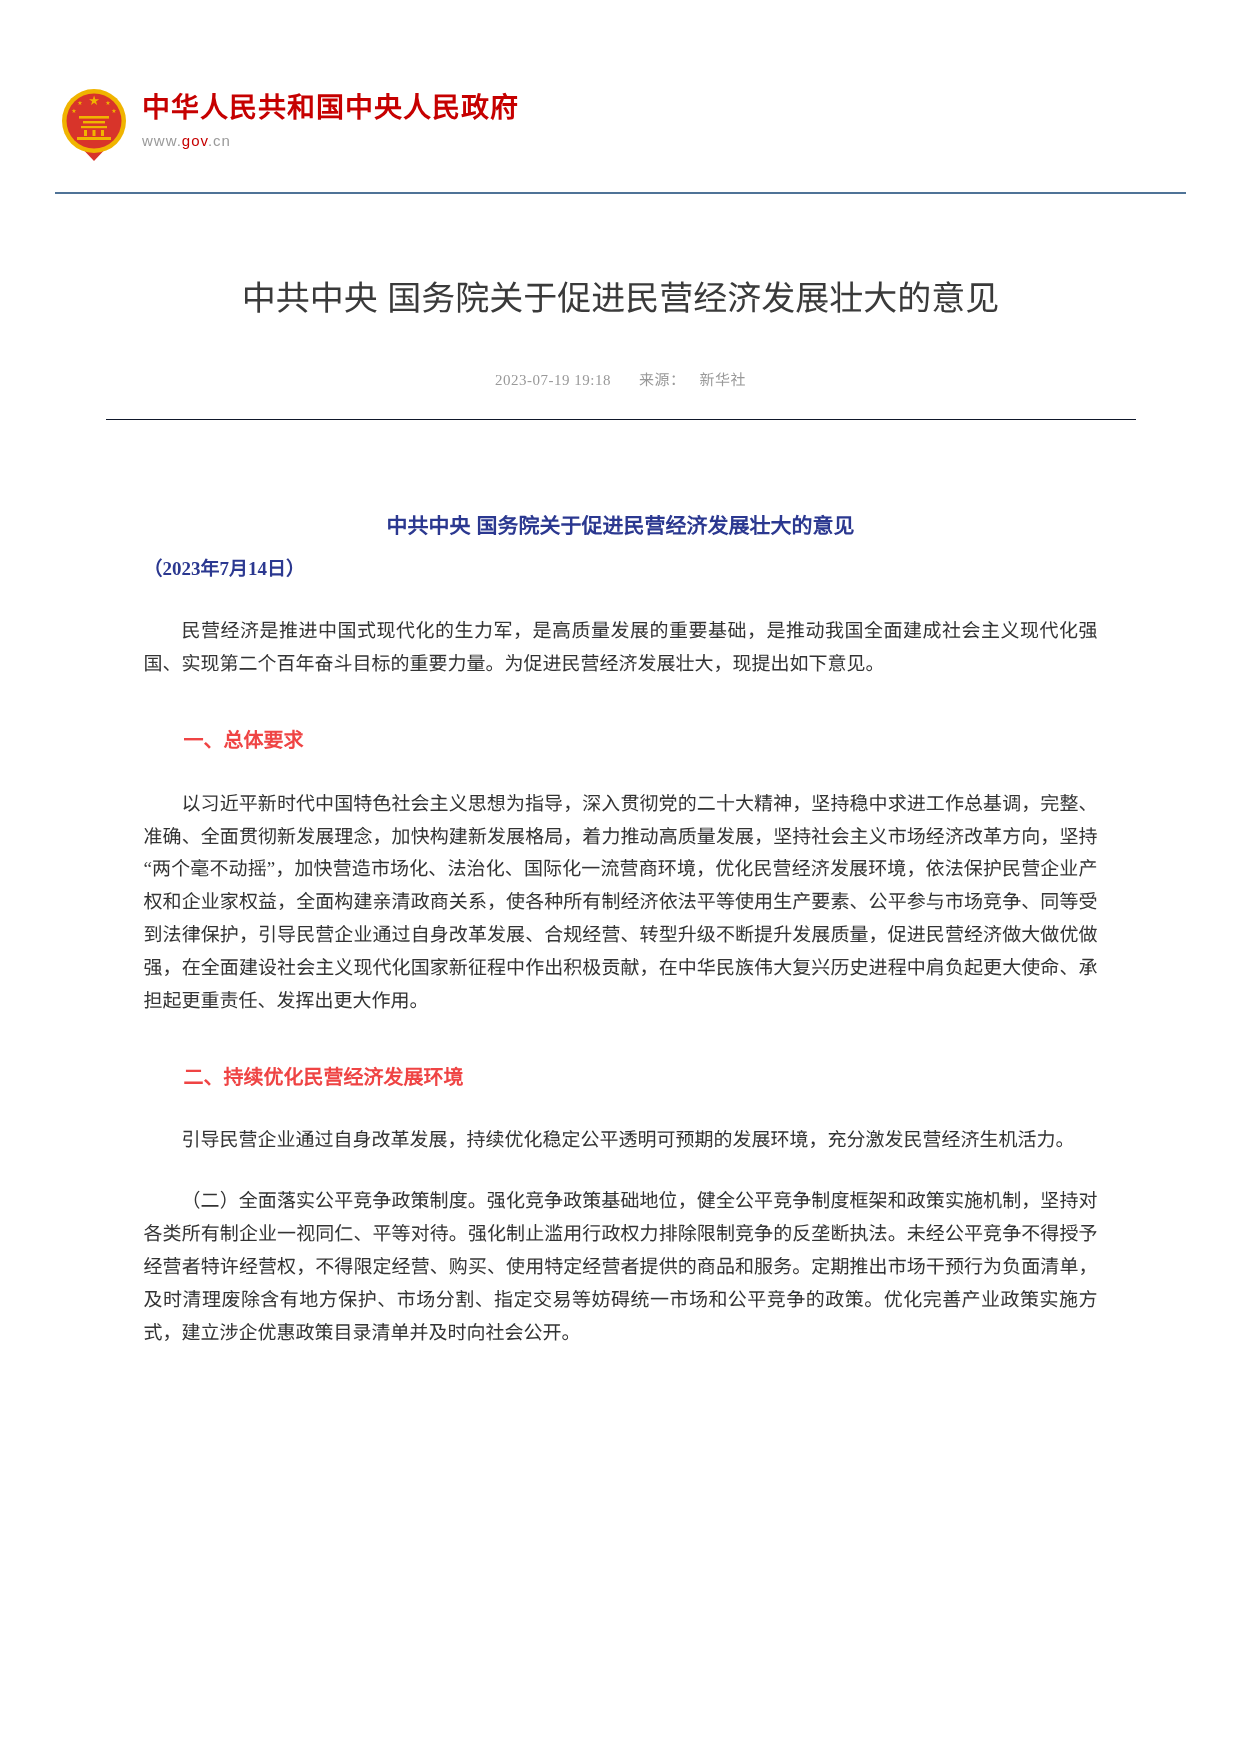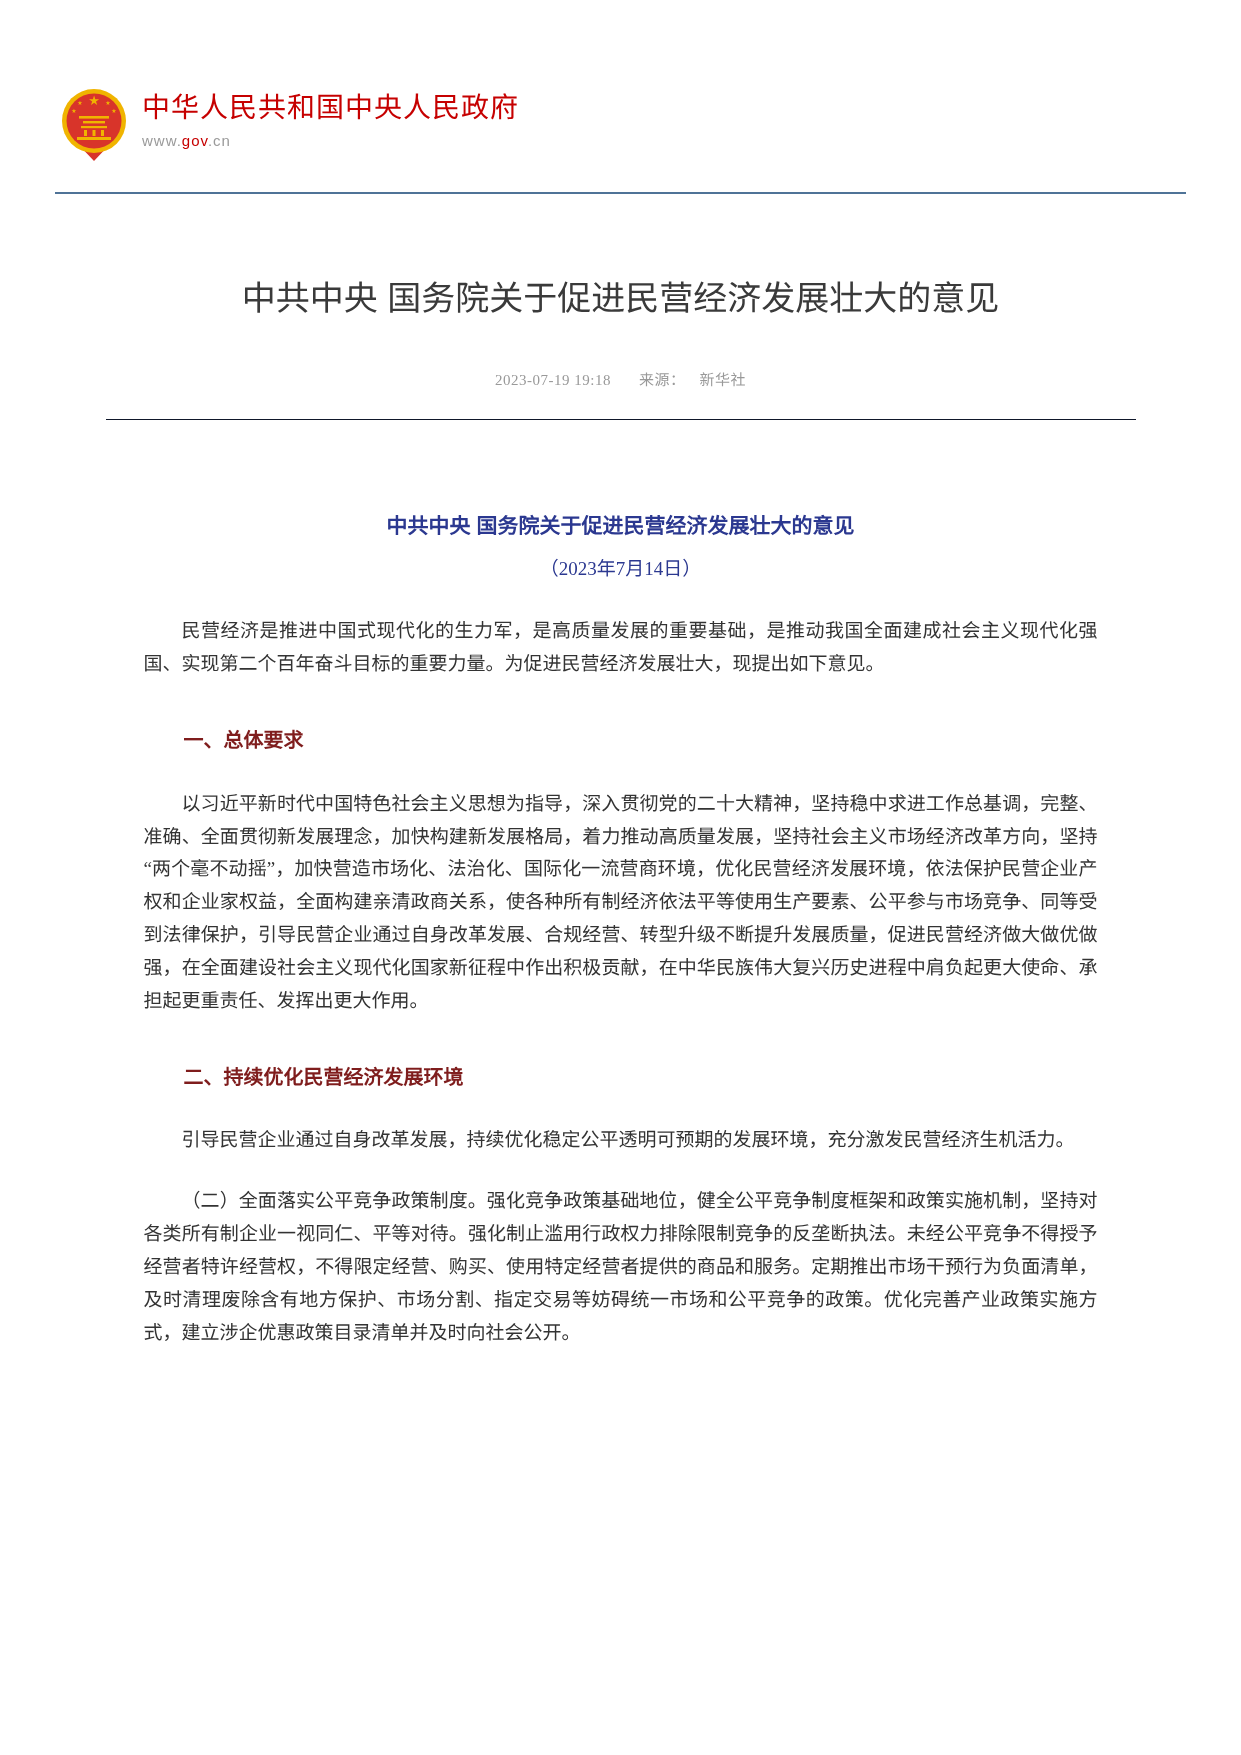--- a/index.html
+++ b/index.html
@@ -24,21 +24,21 @@
     padding:88px 0 0 60px;
     display:flex;
     align-items:flex-start;
     cursor:pointer;
   }
   .emblem{width:68px;height:74px;flex:0 0 auto;}
   .brand-text{margin-left:14px;padding-top:2px;}
   .site-name{
     font-family:"Liberation Sans","DejaVu Sans",sans-serif;
     font-size:28px;
-    font-weight:normal;
+    font-weight:bold;
     color:var(--brand-red);
     letter-spacing:1px;
     line-height:1.3;
   }
   .site-url{
     font-family:"Liberation Sans","DejaVu Sans",sans-serif;
     font-size:15px;
     color:#9a9a9a;
     letter-spacing:1px;
     margin-top:6px;
@@ -90,35 +90,35 @@
     font-family:"Liberation Sans","DejaVu Sans",sans-serif;
     font-size:21px;
     font-weight:bold;
     color:var(--doc-title-blue);
     text-align:center;
     text-indent:0;
     margin:26px 0 8px 0;
   }
   .doc-body .doc-subtitle{
     font-size:19px;
-    font-weight:400;
+    font-weight:700;
     color:var(--doc-title-blue);
-    text-align:center;
+    text-align:left;
     text-indent:0;
     margin-bottom:30px;
   }
   .doc-body p.para{
     text-indent:2em;
     margin:28px 0;
   }
   .doc-body h3.para{
     font-family:"Liberation Sans","DejaVu Sans",sans-serif;
     font-size:20px;
     font-weight:bold;
-    color:#7f1d1d;
+    color:#ef4444;
     text-indent:2em;
     text-align:left;
     margin:42px 0 30px 0;
   }
 </style>
 </head>
 <body>
 
 <header class="site-header">
   <span class="emblem">

